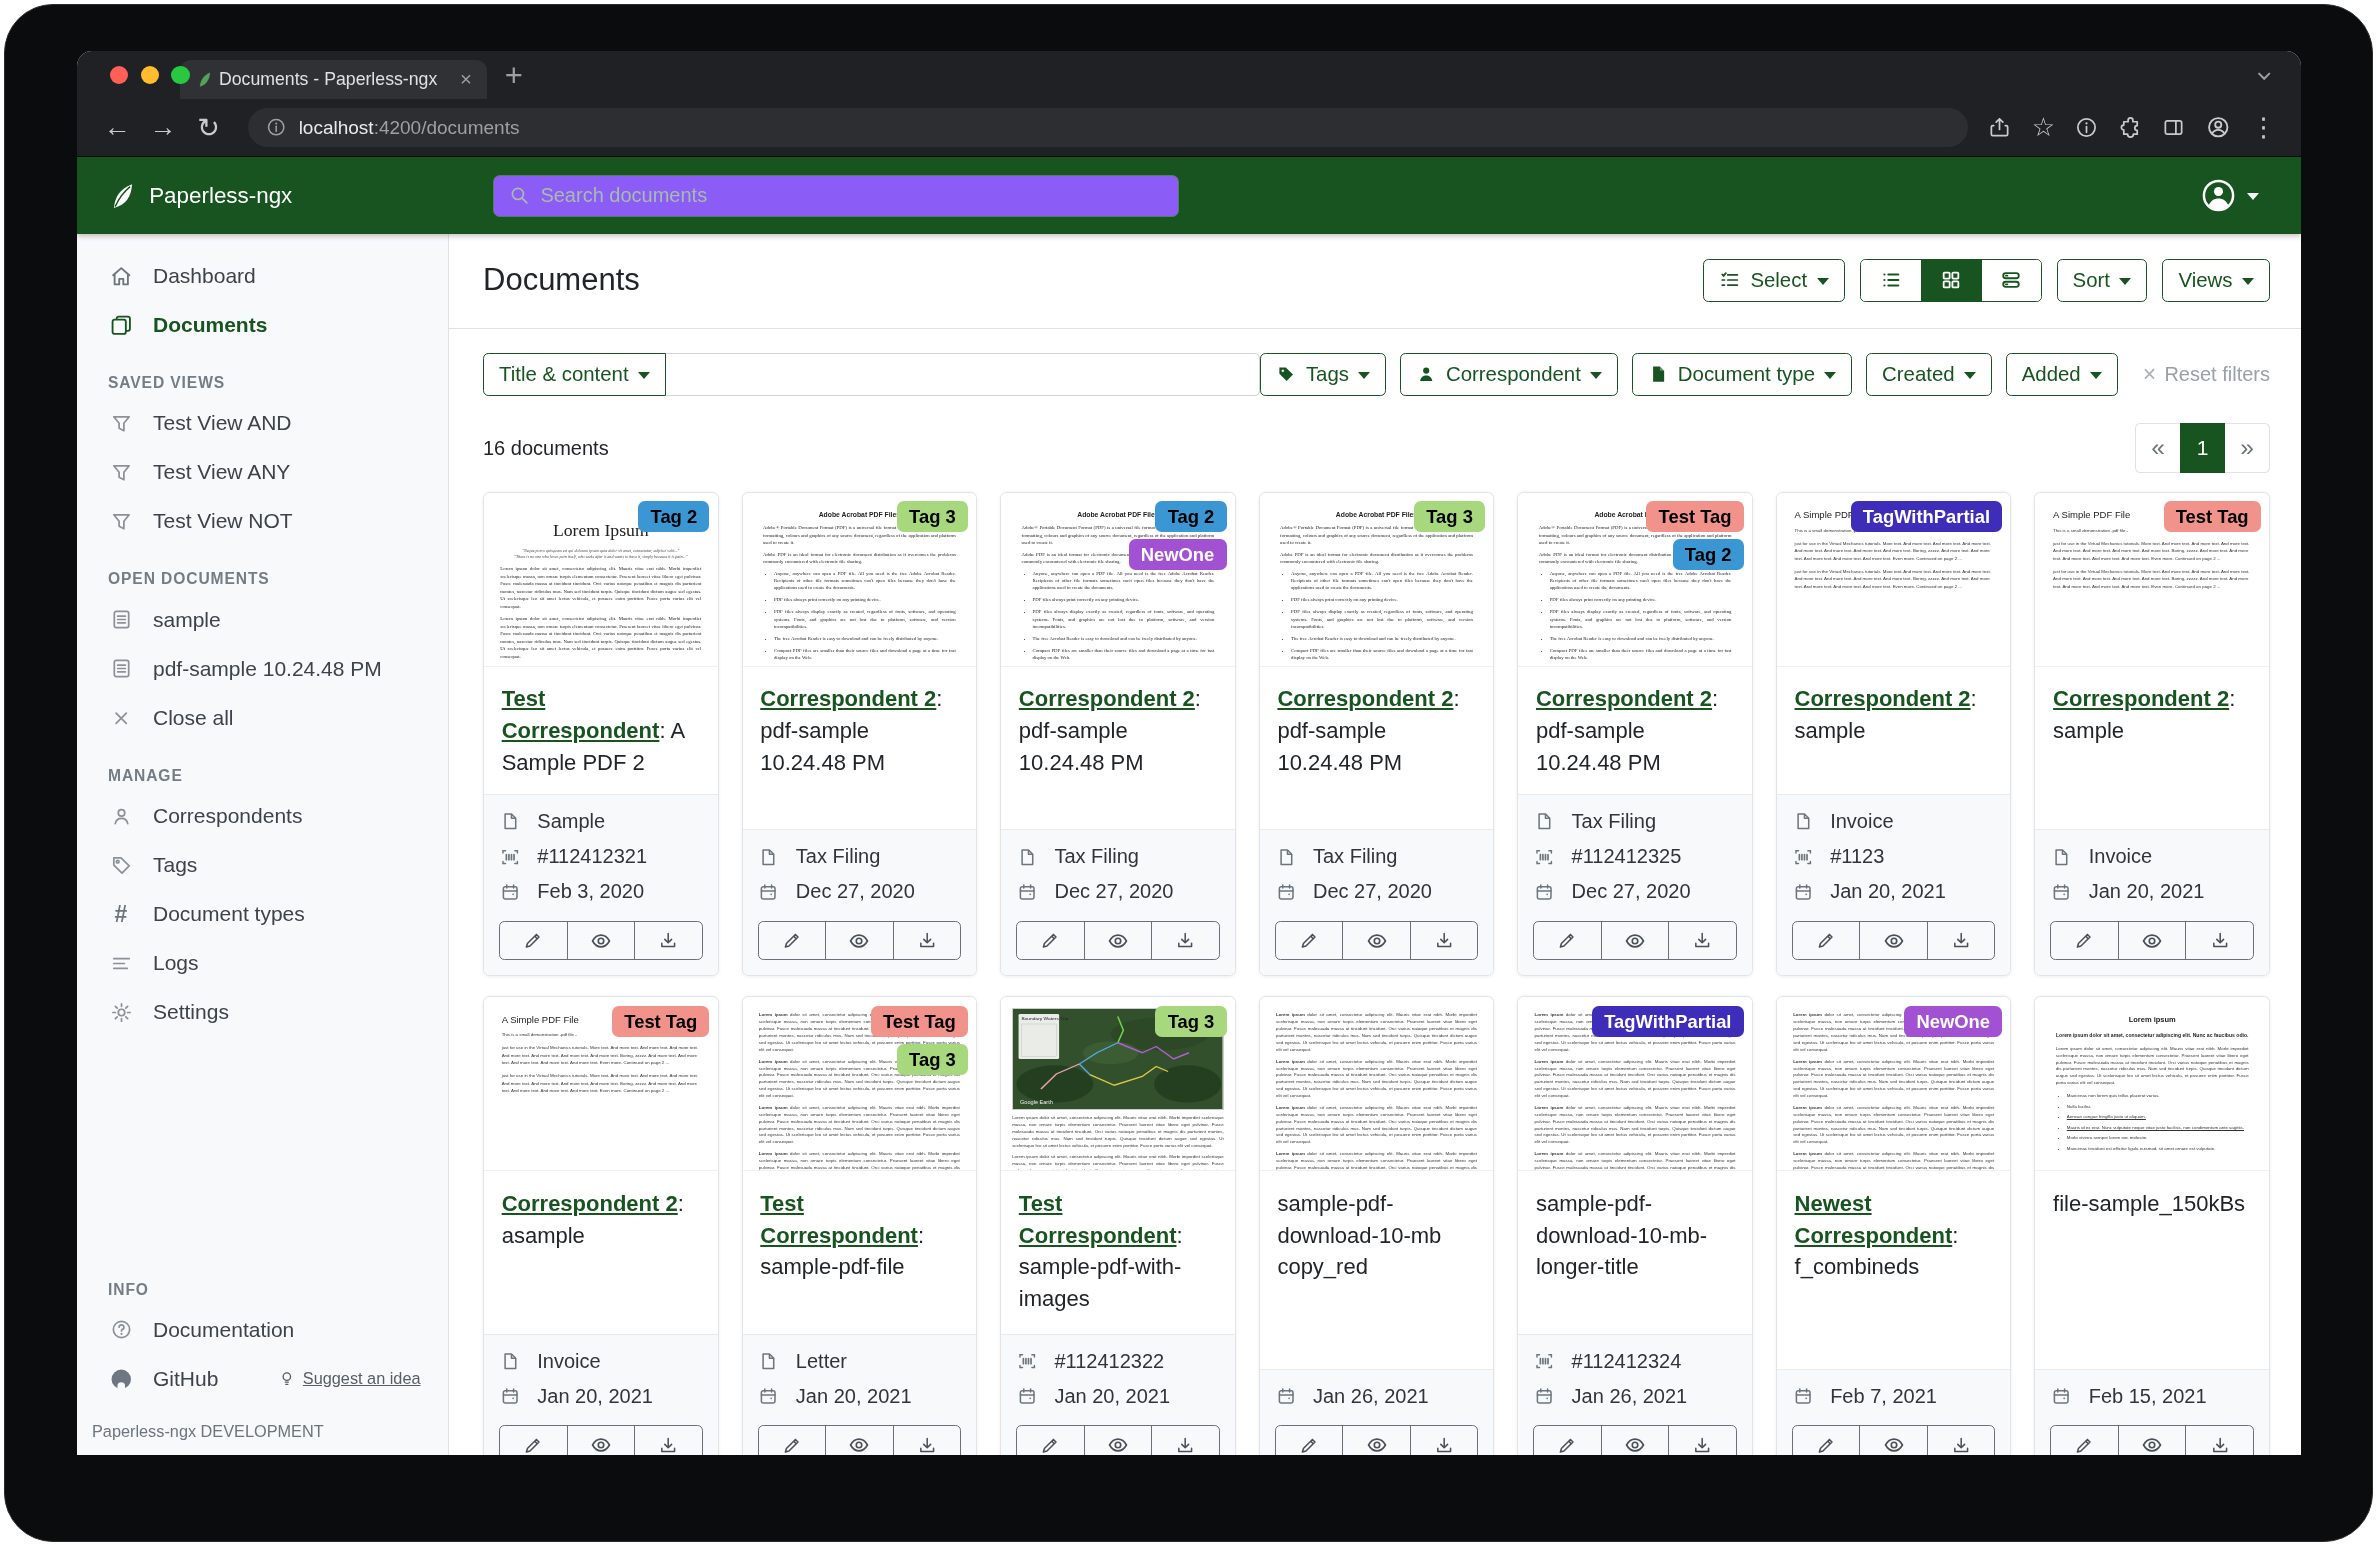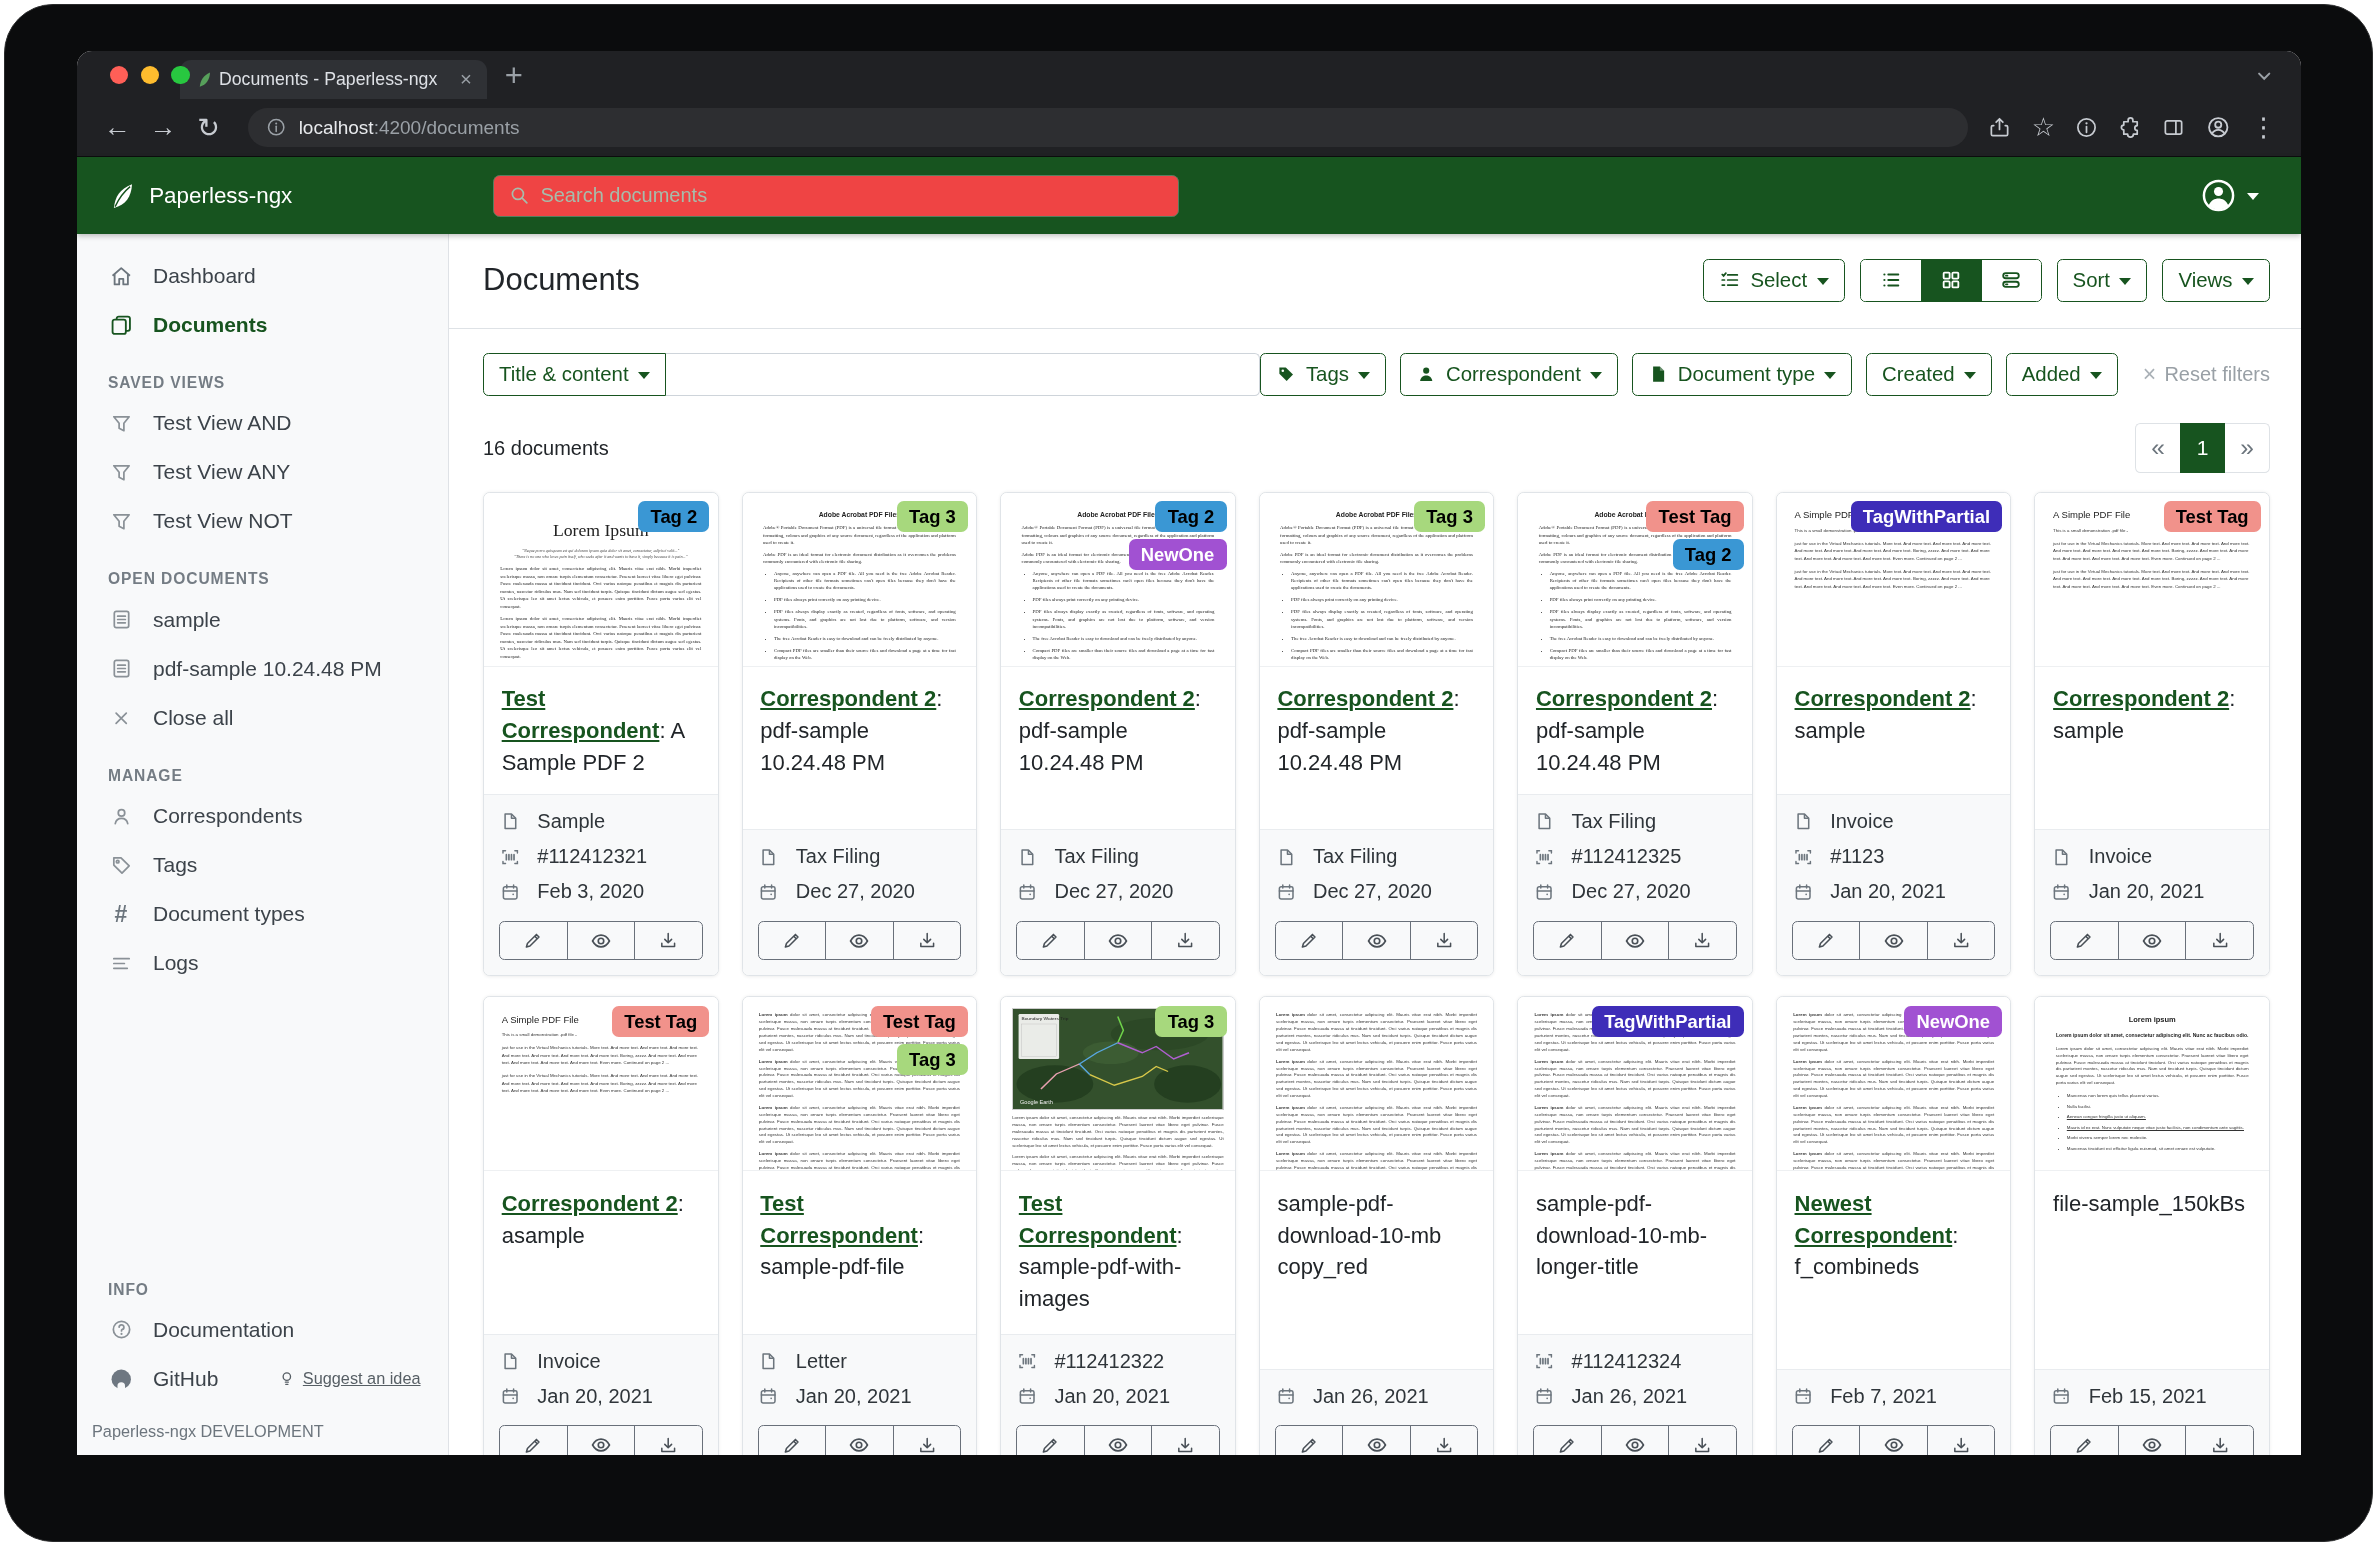--- a/index.html
+++ b/index.html
@@ -24,21 +24,21 @@
   .urlbar{flex:1;height:39px;background:#2d2e31;border-radius:20px;margin:0 13.6px;display:flex;align-items:center;padding:0 17.7px;gap:12.2px;}
   .url-text{font-size:19px;color:#9aa0a6;white-space:nowrap;}
   .url-text b{color:#e8eaed;font-weight:400;}
   .tb-right{display:flex;align-items:center;gap:20.4px;padding-right:4.1px;}
   .tb-icon{color:#c7cbd1;}
 
   
   .navbar{height:77px;background:#17541f;position:relative;flex:0 0 auto;box-shadow:0 2px 5.4px rgba(0,0,0,.25);z-index:5;}
   .brand{position:absolute;left:30px;top:0;height:77px;display:flex;align-items:center;gap:12.2px;}
   .brand-name{color:#fff;font-size:22.4px;font-weight:500;}
-  .gsearch{position:absolute;left:416px;top:17.7px;width:686px;height:42px;background:#ef4444;border:0.7px solid #577e5e;border-radius:6.8px;display:flex;align-items:center;padding:0 15px;gap:11px;}
+  .gsearch{position:absolute;left:416px;top:17.7px;width:686px;height:42px;background:#8b5cf6;border:0.7px solid #577e5e;border-radius:6.8px;display:flex;align-items:center;padding:0 15px;gap:11px;}
   .gsearch input{background:transparent;border:none;outline:none;color:#dfe8e0;font-size:20px;width:100%;font-family:"Liberation Sans",sans-serif;}
   .gsearch input::placeholder{color:#a7bcab;}
   .nav-user{position:absolute;right:42px;top:0;height:77px;display:flex;align-items:center;gap:11px;}
 
   
   .main{flex:1;display:flex;min-height:0;}
   .sidebar{width:372px;flex:0 0 372px;background:#f8f9fa;border-right:0.7px solid #dfe2e6;padding:17.7px 0 13.6px;display:flex;flex-direction:column;overflow:hidden;}
   .side-item{height:49px;display:flex;align-items:center;gap:19px;padding:0 13.6px 0 31px;font-size:21px;color:#3c434a;cursor:pointer;flex:0 0 auto;}
   .side-item .ic{width:26px;height:26px;flex:0 0 26px;display:flex;align-items:center;justify-content:center;color:#6c757d;}
   .side-item.active{color:#17541f;font-weight:600;}
@@ -330,20 +330,29 @@
           </span>
         <span>Document types</span>
       </div>
       <div class="side-item">
         <span class="ic">
             <svg width="23" height="23" viewBox="0 0 24 24" fill="none" stroke="#8a9197" stroke-width="1.8" stroke-linecap="round">
               <path d="M4 7 H20 M4 12 H15 M4 17 H18"></path>
             </svg>
           </span>
         <span>Logs</span>
+      </div>
+      <div class="side-item">
+        <span class="ic">
+            <svg width="23" height="23" viewBox="0 0 24 24" fill="none" stroke="#8a9197" stroke-width="1.8" stroke-linecap="round">
+              <circle cx="12" cy="12" r="3.4"></circle>
+              <path d="M12 3 V5.6 M12 18.4 V21 M3 12 H5.6 M18.4 12 H21 M5.6 5.6 L7.5 7.5 M16.5 16.5 L18.4 18.4 M5.6 18.4 L7.5 16.5 M16.5 7.5 L18.4 5.6"></path>
+            </svg>
+          </span>
+        <span>Settings</span>
       </div>
 
       <div class="info-block">
         <div class="side-head" style="margin-top:0;">INFO</div>
         <div class="side-item">
           <span class="ic">
               <svg width="23" height="23" viewBox="0 0 24 24" fill="none" stroke="#8a9197" stroke-width="1.8">
                 <circle cx="12" cy="12" r="8.5"></circle>
                 <path d="M9.5 9.5 A2.5 2.5 0 1 1 12.6 12 C12.1 12.3 12 12.8 12 13.5" stroke-linecap="round"></path>
                 <circle cx="12" cy="16.6" r="1.1" fill="#8a9197" stroke="none"></circle>

